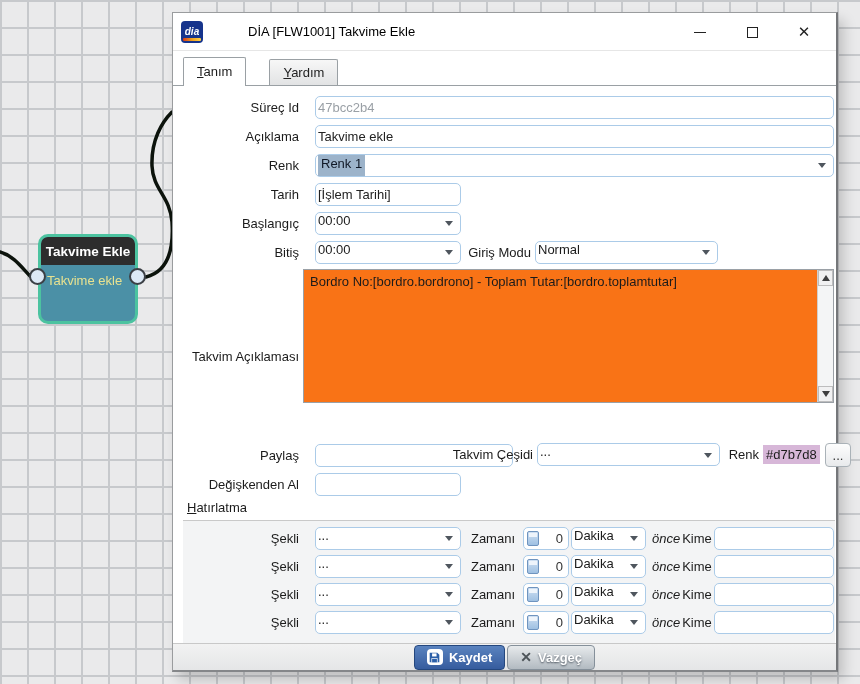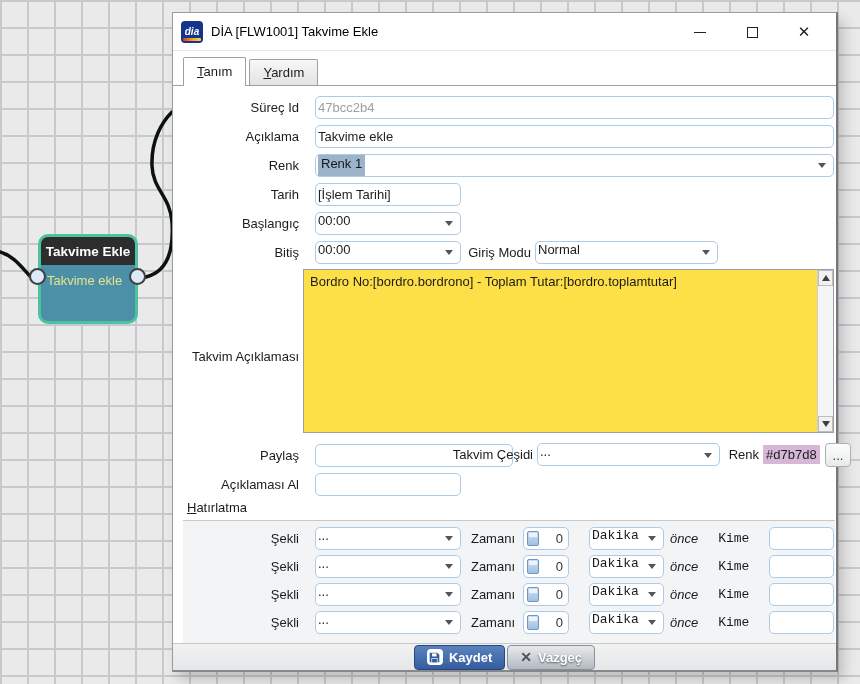--- a/index.html
+++ b/index.html
@@ -31,36 +31,36 @@
   .port.right{ left:129px; top:268px; }
 
   
   .dlg{
     position:absolute; left:172px; top:12px; width:666px; height:660px; z-index:10;
     background:#fff; border:1px solid #9a9c9e; border-right:2px solid #75777a; border-bottom:2px solid #85878a;
     box-shadow:6px 8px 12px rgba(0,0,0,0.18);
     font-size:13px; color:#1b1b1b;
   }
   .titlebar{ position:absolute; left:0; right:0; top:0; height:38px; display:flex; align-items:center;
-             border-bottom:1px solid #e6e6e6; background:#fff; }
+             border-bottom:1px solid #e6e6e6; background:#fff;gap:37px; }
   .app-ico{ width:22px; height:22px; margin:0 8px 0 8px; background:#16348c; border-radius:4px;
             color:#fff; font-weight:bold; font-style:italic; font-size:10px;
             display:flex; align-items:center; justify-content:center; position:relative; overflow:hidden;}
   .app-ico:after{ content:""; position:absolute; left:2px; right:2px; bottom:2px; height:3px;
                   background:linear-gradient(90deg,#d43a1a,#f0a01e,#ffd24a); border-radius:1px;}
   .title-text{ font-size:13px; color:#000; }
   .win-btns{ position:absolute; right:6px; top:0; height:38px; display:flex; }
   .win-btn{ width:52px; height:38px; display:flex; align-items:center; justify-content:center;
             color:#222; font-size:14px; }
   .min-glyph{ width:12px; height:0; border-top:1.5px solid #222; display:block;}
   .max-glyph{ width:11px; height:11px; border:1.5px solid #222; display:block;}
   .x-glyph{ font-size:15px; }
 
   .tabs{ position:absolute; left:0; right:0; top:44px; height:29px; padding-left:10px;
-         display:flex; gap:3px; align-items:flex-end; border-bottom:1px solid #9aa0a4; }
+         display:flex; gap:23px; align-items:flex-end; border-bottom:1px solid #9aa0a4; }
   .tab{ padding:0 13px; border:1px solid #9aa0a4; border-bottom:none; border-radius:2px 2px 0 0;
         line-height:26px; white-space:nowrap; }
   .tab.active{ background:#fff; height:29px; margin-bottom:-1px; line-height:28px; }
   .tab.inactive{ background:linear-gradient(#f7f7f7,#e2e3e4); height:26px; color:#222; }
   .accel{ text-decoration:underline; }
 
   
   .row{ position:absolute; left:14px; width:647px; height:24px; display:flex; align-items:center; }
   .lbl{ width:112px; flex:none; text-align:right; margin-right:16px; white-space:nowrap; }
   .lbl-mid{ flex:none; text-align:right; white-space:nowrap; }
@@ -71,40 +71,40 @@
   .w146{ width:146px; flex:none; }
   .w183{ width:183px; flex:none; }
   .combo{ position:relative; height:23px; border:1px solid #abcbe8; border-radius:5px; background:#fff;
           display:flex; padding:0 18px 0 2px; }
   .combo-val{ white-space:nowrap; overflow:hidden; }
   .dd{ position:absolute; right:7px; top:50%; margin-top:-2px; width:0; height:0;
        border-left:4px solid transparent; border-right:4px solid transparent; border-top:5px solid #4f565e; }
   .sel-hl{ background:#9cb3ca; color:#101826; padding:1px 3px; }
 
   .ta-label{ position:absolute; left:14px; top:336px; width:112px; text-align:right; }
-  .txtarea{ position:absolute; left:130px; top:256px; width:531px; height:164px;
-            border:1px solid #9aa0a6; background:#fde047; }
+  .txtarea{ position:absolute; left:130px; top:256px; width:531px; height:134px;
+            border:1px solid #9aa0a6; background:#f97316; }
   .ta-text{ position:absolute; left:0; top:0; right:17px; bottom:0; padding:4px 6px; overflow:hidden; }
   .ta-scroll{ position:absolute; top:0; bottom:0; right:0; width:16px; background:#f4f5f6; border-left:1px solid #cfcfcf; }
   .sb-btn{ position:absolute; left:0; right:0; height:16px; background:#f1f1f2; border:1px solid #bdbdbe;
            display:flex; align-items:center; justify-content:center; }
   .sb-btn.up{ top:0; } .sb-btn.down{ bottom:0; }
   .tri-up{ width:0;height:0;border-left:4px solid transparent;border-right:4px solid transparent;border-bottom:6px solid #3f3f40; }
   .tri-down{ width:0;height:0;border-left:4px solid transparent;border-right:4px solid transparent;border-top:6px solid #3f3f40; }
 
   .abs{ position:absolute; }
   .chip{ background:#d7b7d8; color:#1b1b1b; padding:2px 3px; }
   .more-btn{ height:24px; width:26px; border:1px solid #aab2b8; border-radius:4px;
              background:linear-gradient(#fdfdfd,#e8eaec); color:#333; display:flex; align-items:center; justify-content:center; }
 
   .section-lbl{ position:absolute; left:14px; top:487px; }
   .rem-panel{ position:absolute; left:10px; top:507px; width:652px; height:126px;
               background:#f3f4f5; border-top:1px solid #c9c9c9; }
   .rem-row{ position:absolute; left:14px; width:647px; height:24px; display:flex; align-items:center; }
-  .ml4{ margin-left:20px;font-family:Liberation Mono, monospace; } .ml6{ margin-left:6px; }
+  .ml4{ margin-left:2px; } .ml6{ margin-left:6px; }
   .zlbl{ width:52px; flex:none; text-align:center; margin:0 4px 0 6px; }
   .spin{ width:46px; flex:none; height:23px; border:1px solid #abcbe8; border-radius:5px; background:#fff;
          display:flex; align-items:center; }
   .calc{ width:12px; height:15px; margin-left:3px; flex:none; border:1px solid #6f94bf; border-radius:2px;
          background:linear-gradient(#cfe0f2,#9fc0e2); position:relative; }
   .calc:before{ content:""; position:absolute; top:1px; left:1px; right:1px; height:4px; background:#eef4fb; }
   .spin-val{ flex:1; text-align:right; padding-right:5px; color:#333; }
   .w75{ width:75px; flex:none; }
   .once{ font-style:italic; white-space:nowrap; }
   .plain{ white-space:nowrap; }
@@ -224,21 +224,21 @@
       <div class="combo w183 abs" style="left:350px;top:0">
         <span class="combo-val">...</span>
         <i class="dd"></i>
       </div>
       <span class="abs" style="left:538px;width:34px;text-align:right;top:4px">Renk</span>
       <span class="chip abs" style="left:576px;top:2px">#d7b7d8</span>
       <div class="more-btn abs" style="left:638px;top:0">...</div>
     </div>
 
     <div class="row" style="top:459px">
-      <span class="lbl">Açıklaması Al</span>
+      <span class="lbl">Değişkenden Al</span>
       <input class="tbx w146" value="" style="">
     </div>
 
     <span class="section-lbl"><span class="accel">H</span><span>atırlatma</span></span>
     <div class="rem-panel"></div>
 
     <div class="rem-row" style="top:513px">
       <span class="lbl">Şekli</span>
       <div class="combo w146">
           <span class="combo-val">...</span>

